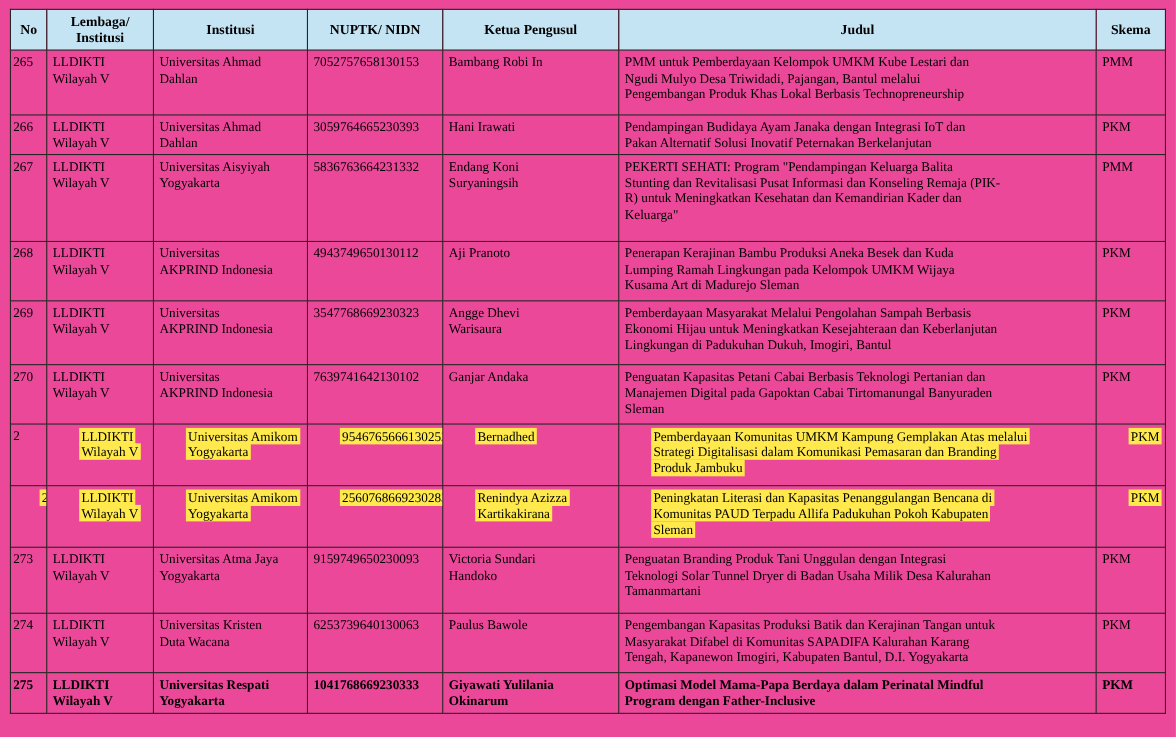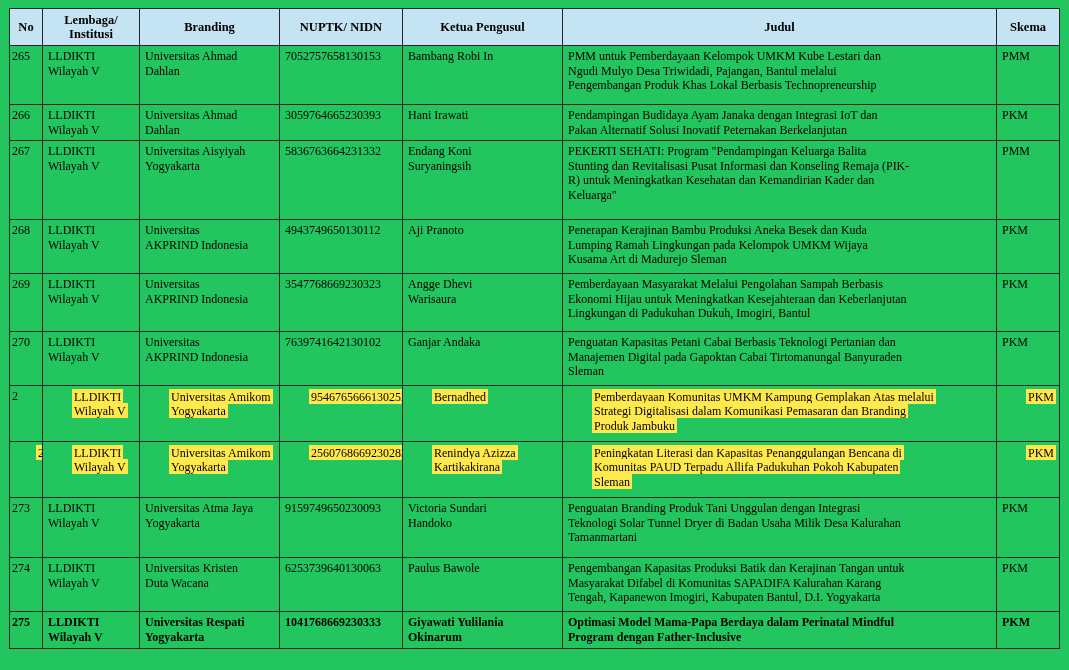--- a/index.html
+++ b/index.html
@@ -1,17 +1,17 @@
 <!DOCTYPE html>
 <html style="--header-bg: #C4E3F3; --hl: #FFE94C;"><head>
 <meta charset="utf-8">
 <style>
   html,body{margin:0;padding:0;background:#ffffff;}
   body{width:1069px;height:670px;overflow:hidden;font-family:"Liberation Serif", serif;color:#000;}
-  .page{position:relative;width:1069px;height:670px;background:#22c55e;}
+  .page{position:relative;width:1069px;height:670px;background:#ec4899;}
   table{border-collapse:collapse;table-layout:fixed;position:absolute;left:9px;top:8px;width:1051px;}
   th,td{border:1px solid #262626;vertical-align:top;overflow:hidden;}
   thead tr{height:37px;}
   th{background:var(--header-bg,#C4E3F3);font-weight:bold;font-size:12.5px;line-height:1.15;text-align:center;vertical-align:middle;padding:2px 3px;white-space:pre-line;}
   td{font-size:12px;line-height:14.6px;padding:3px 4px 2px 5px;}
   .cw{white-space:pre-line;}
   .c-no{text-align:left;padding-left:2px;padding-right:2px;}
   .c-skema{text-align:left;}
   .hl{background:var(--hl,#FFE94C);padding:0.5px 2px;box-decoration-break:clone;margin-left:24px;-webkit-box-decoration-break:clone;}
   
@@ -38,21 +38,21 @@
         <col style="width:140px">
       <col style="width:123px">
         <col style="width:160px">
         <col style="width:434px">
       <col style="width:63px">
     </colgroup>
     <thead>
       <tr>
         <th>No</th>
         <th>Lembaga/ Institusi</th>
-        <th>Branding</th>
+        <th>Institusi</th>
         <th>NUPTK/ NIDN</th>
         <th>Ketua Pengusul</th>
         <th>Judul</th>
         <th>Skema</th>
       </tr>
     </thead>
     <tbody>
         <tr>
           <td class="c-no">
             <div class="cw">265</div>

